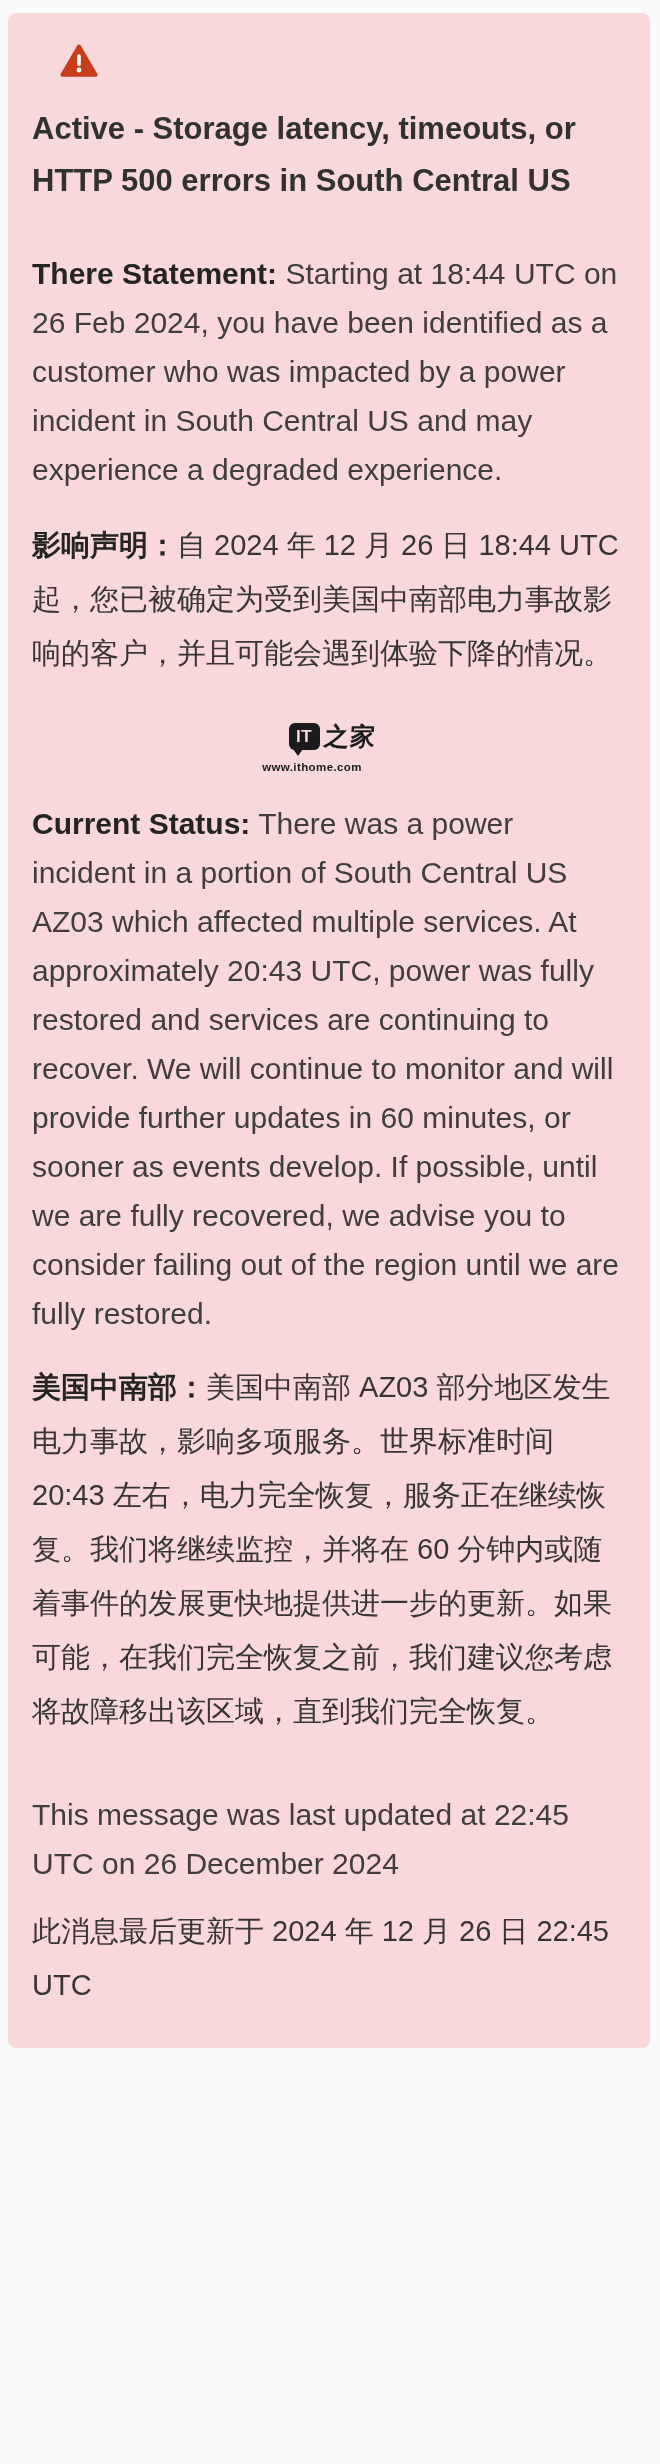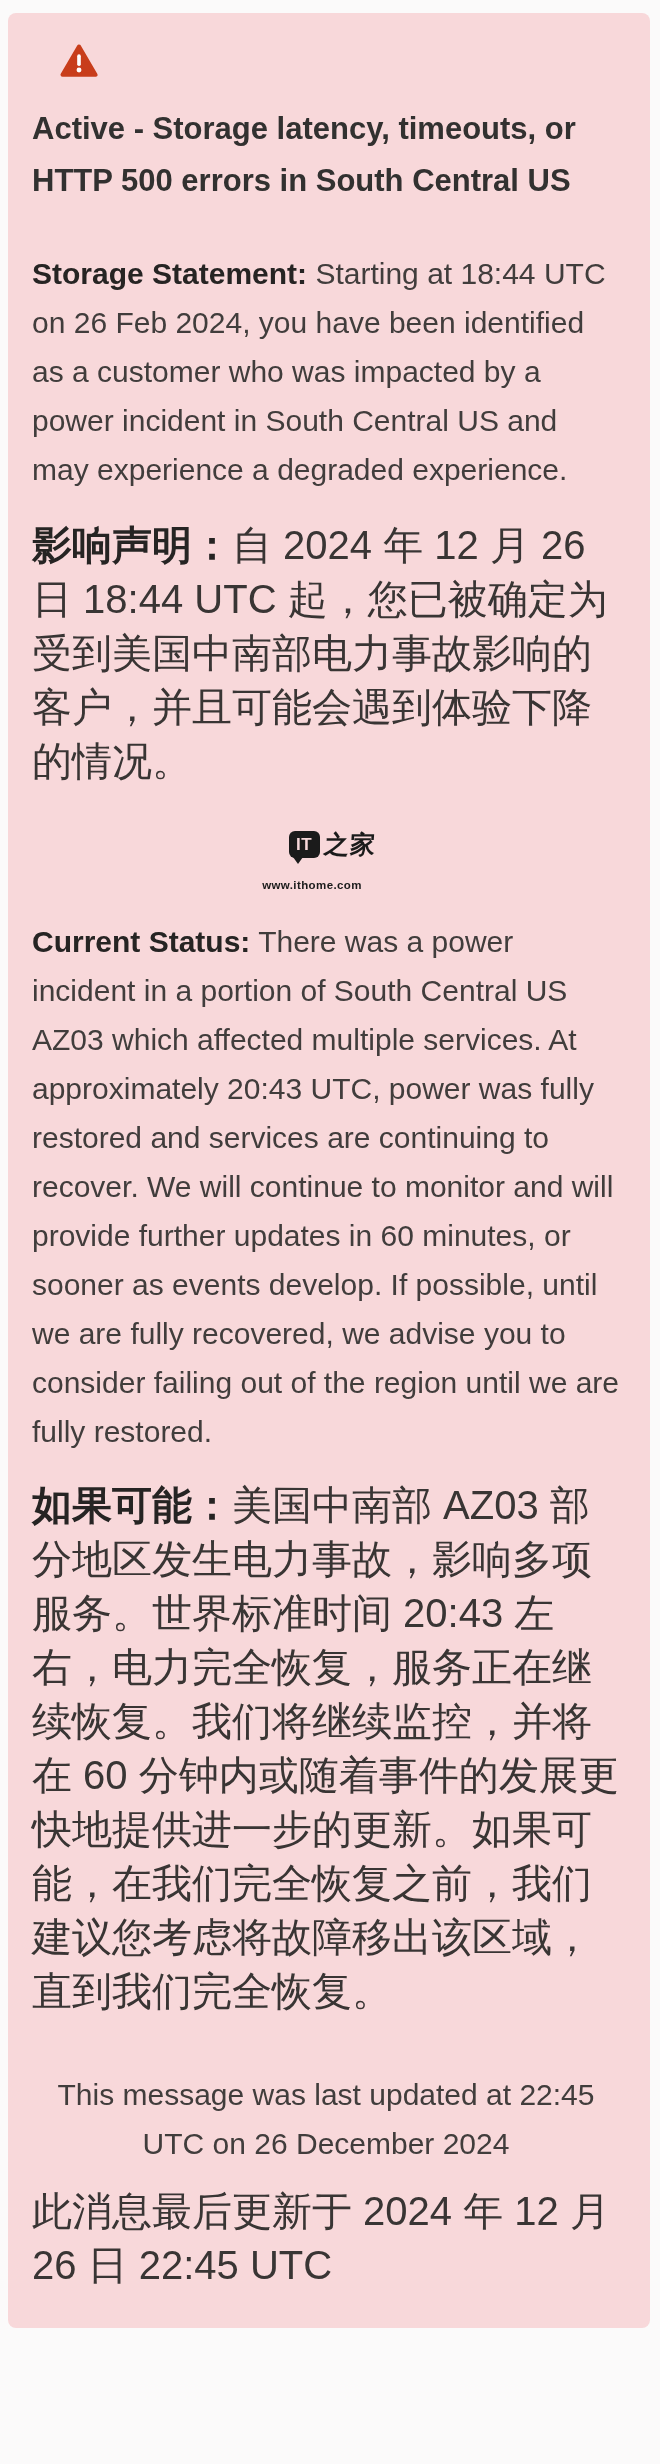--- a/index.html
+++ b/index.html
@@ -46,33 +46,33 @@
   .para {
     margin: 0;
     max-width: 588px;
   }
   .para.en {
     font-size: 30px;
     line-height: 49px;
     color: #413d3c;
   }
   .para.zh {
-    font-size: 40px;
+    font-size: 29px;
     line-height: 54px;
     color: #393534;
   }
   .para strong {
     color: #262423;
     font-weight: bold;
   }
   .m-impact-en  { margin-top: 42px; }
   .m-impact-zh  { margin-top: 24px; }
   .m-status-en  { margin-top: 26px; }
   .m-status-zh  { margin-top: 22px; }
-  .m-updated-en { margin-top: 52px; text-align: center; }
+  .m-updated-en { margin-top: 52px; }
   .m-updated-zh { margin-top: 16px; }
 
   
   .watermark {
     margin: 40px 0 0 205px;
     width: 150px;
     display: flex;
     flex-direction: column;
     align-items: center;
   }
@@ -110,21 +110,21 @@
     border-top: 7px solid #1b1b1b;
   }
   .zhijia {
     font-size: 25px;
     font-weight: bold;
     color: #1b1b1b;
     transform: skewX(-4deg);
     letter-spacing: 1px;
   }
   .site {
-    margin-top: 18px;
+    margin-top: 8px;
     font-size: 11.5px;
     font-weight: bold;
     color: #1b1b1b;
     letter-spacing: 0.4px;
   }
 </style>
 </head>
 <body>
 
 <div class="page">
@@ -135,21 +135,21 @@
         <polygon points="12,2.2 22.4,20 1.6,20" fill="#c83d1b" stroke="#c83d1b" stroke-width="2.6" stroke-linejoin="round"></polygon>
         <rect x="10.85" y="7.1" width="2.3" height="7.4" rx="1.15" fill="#ffffff"></rect>
         <circle cx="12" cy="17" r="1.55" fill="#ffffff"></circle>
       </svg>
     </div>
 
     <h1 class="title en">Active - Storage latency, timeouts, or HTTP 500 errors in South Central US</h1>
 
 
     <p class="para en m-impact-en">
-      <strong>Storage Statement:</strong>
+      <strong>There Statement:</strong>
       <span>Starting at 18:44 UTC on 26 Feb 2024, you have been identified as a customer who was impacted by a power incident in South Central US and may experience a degraded experience.</span>
     </p>
 
     <p class="para zh m-impact-zh">
       <strong>影响声明：</strong><span>自 2024 年 12 月 26 日 18:44 UTC 起，您已被确定为受到美国中南部电力事故影响的客户，并且可能会遇到体验下降的情况。</span>
     </p>
 
     <div class="watermark">
       <div class="logo-row">
         <span class="bubble">
@@ -160,21 +160,21 @@
       </div>
       <div class="site">www.ithome.com</div>
     </div>
 
     <p class="para en m-status-en">
       <strong>Current Status:</strong>
       <span>There was a power incident in a portion of South Central US AZ03 which affected multiple services. At approximately 20:43 UTC, power was fully restored and services are continuing to recover. We will continue to monitor and will provide further updates in 60 minutes, or sooner as events develop. If possible, until we are fully recovered, we advise you to consider failing out of the region until we are fully restored.</span>
     </p>
 
     <p class="para zh m-status-zh">
-      <strong>如果可能：</strong><span>美国中南部 AZ03 部分地区发生电力事故，影响多项服务。世界标准时间 20:43 左右，电力完全恢复，服务正在继续恢复。我们将继续监控，并将在 60 分钟内或随着事件的发展更快地提供进一步的更新。如果可能，在我们完全恢复之前，我们建议您考虑将故障移出该区域，直到我们完全恢复。</span>
+      <strong>美国中南部：</strong><span>美国中南部 AZ03 部分地区发生电力事故，影响多项服务。世界标准时间 20:43 左右，电力完全恢复，服务正在继续恢复。我们将继续监控，并将在 60 分钟内或随着事件的发展更快地提供进一步的更新。如果可能，在我们完全恢复之前，我们建议您考虑将故障移出该区域，直到我们完全恢复。</span>
     </p>
 
     <p class="para en m-updated-en">This message was last updated at 22:45 UTC on 26 December 2024</p>
 
     <p class="para zh m-updated-zh">此消息最后更新于 2024 年 12 月 26 日 22:45 UTC</p>
 
   </article>
 </div>
 
 </body></html>

